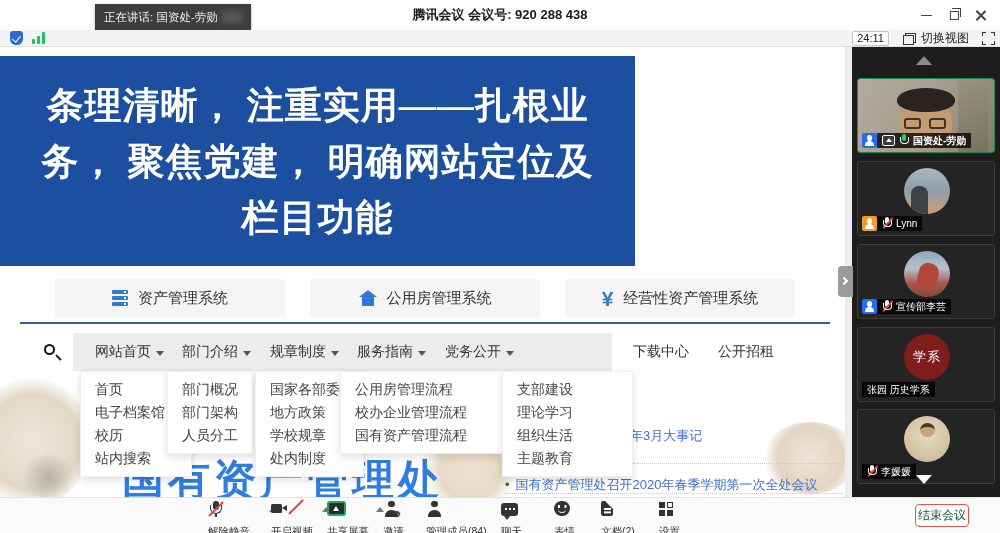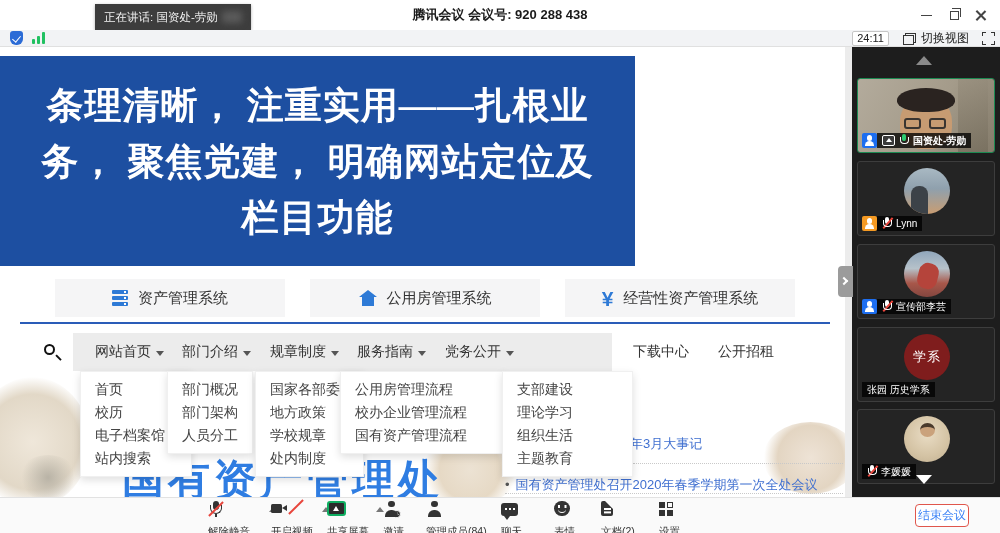--- a/index.html
+++ b/index.html
@@ -58,21 +58,21 @@
   .navslab{position:absolute;left:73px;top:286px;width:539px;height:38px;background:#ececec;}
   .navrow{position:absolute;left:0;top:286px;width:845px;height:38px;}
   .navitem{position:absolute;top:0;height:38px;display:flex;align-items:center;gap:5px;font-size:14px;color:#333;cursor:pointer;}
   .ni-caret{width:0;height:0;border-left:4px solid transparent;border-right:4px solid transparent;border-top:5px solid #555;margin-top:2px;}
   .ic-search{position:absolute;left:44px;top:297px;width:11px;height:11px;border:2px solid #111;border-radius:50%;cursor:pointer;}
   .ic-search::after{content:'';position:absolute;left:8.5px;top:8.5px;width:2.4px;height:7px;background:#111;transform:rotate(-45deg);transform-origin:top center;}
 
   
   .blob{position:absolute;border-radius:50%;}
   .heading{position:absolute;left:122px;top:405px;font-size:42px;font-weight:bold;color:#2f7de2;letter-spacing:4px;white-space:nowrap;}
-  .news1{position:absolute;left:630px;top:388px;font-size:13px;color:#3f6fd0;white-space:nowrap;cursor:pointer;}
+  .news1{position:absolute;left:630px;top:380px;font-size:13px;color:#3f6fd0;white-space:nowrap;cursor:pointer;}
   .dotted1{position:absolute;left:633px;top:416px;width:210px;border-top:1px dotted #c9c9c9;}
   .news2{position:absolute;left:505px;top:429px;font-size:13px;color:#3f6fd0;white-space:nowrap;cursor:pointer;}
   .news2 .bullet{color:#555;margin-right:6px;}
   .dotted2{position:absolute;left:505px;top:446px;width:338px;border-top:1px dotted #c9c9c9;}
 
   
   .panel{position:absolute;top:324px;background:#fff;border:1px solid #f0f0f0;box-shadow:0 3px 8px rgba(0,0,0,.13);padding:6px 0;}
   .panel .ditem{height:23px;line-height:23px;font-size:14px;color:#444;padding-left:14px;white-space:nowrap;cursor:pointer;overflow:hidden;}
   .p1{left:80px;width:112px;}
   .p2{left:167px;width:86px;}
@@ -145,21 +145,21 @@
   .ic-emoji::before{content:'';position:absolute;left:3.5px;top:4.5px;width:2.2px;height:2.8px;background:#fff;box-shadow:6.5px 0 #fff;}
   .ic-emoji::after{content:'';position:absolute;left:3.5px;bottom:3px;width:8.5px;height:3.5px;border-bottom:1.8px solid #fff;border-radius:0 0 8px 8px;}
   .ic-doc{position:relative;width:12px;height:15px;background:#333;border-radius:2px;}
   .ic-doc::before{content:'';position:absolute;right:-1px;top:-1px;border-left:5px solid transparent;border-bottom:5px solid transparent;border-top:5px solid #fafafa;border-right:5px solid #fafafa;}
   .ic-doc::after{content:'';position:absolute;left:2.5px;top:7px;width:7px;height:1.6px;background:#fff;box-shadow:0 3.4px #fff;}
   .ic-grid{position:relative;width:14px;height:14px;}
   .ic-grid span{position:absolute;width:6px;height:6px;background:#333;}
   .ic-grid .g1{left:0;top:0}.ic-grid .g2{right:0;top:0;background:#fafafa;border:1.6px solid #333;}
   .ic-grid .g3{left:0;bottom:0}.ic-grid .g4{right:0;bottom:0}
   .endbtn{position:absolute;left:915px;top:6px;width:54px;height:23px;background:#fff;border:1px solid #e0564c;border-radius:4px;
-    color:#3b82f6;font-size:12px;text-align:center;line-height:21px;cursor:pointer;}
+    color:#14532d;font-size:12px;text-align:center;line-height:21px;cursor:pointer;}
 </style>
 </head>
 <body>
 
 <div class="app">
 
   <div class="titlebar">
     <div class="win-title">腾讯会议 会议号: 920 288 438</div>
     <div class="tooltip">
       <span>正在讲话: 国资处-劳勋</span>
@@ -258,22 +258,22 @@
       <div class="navitem" style="left:633px">
           <span>下载中心</span>
         </div>
       <div class="navitem" style="left:718px">
           <span>公开招租</span>
         </div>
     </div>
 
     <div class="panel p1">
       <div class="ditem">首页</div>
+      <div class="ditem">电子档案馆</div>
       <div class="ditem">校历</div>
-      <div class="ditem">电子档案馆</div>
       <div class="ditem">站内搜索</div>
     </div>
     <div class="panel p2">
       <div class="ditem">部门概况</div>
       <div class="ditem">部门架构</div>
       <div class="ditem">人员分工</div>
     </div>
     <div class="panel p3">
       <div class="ditem">国家各部委政策</div>
       <div class="ditem">地方政策</div>

